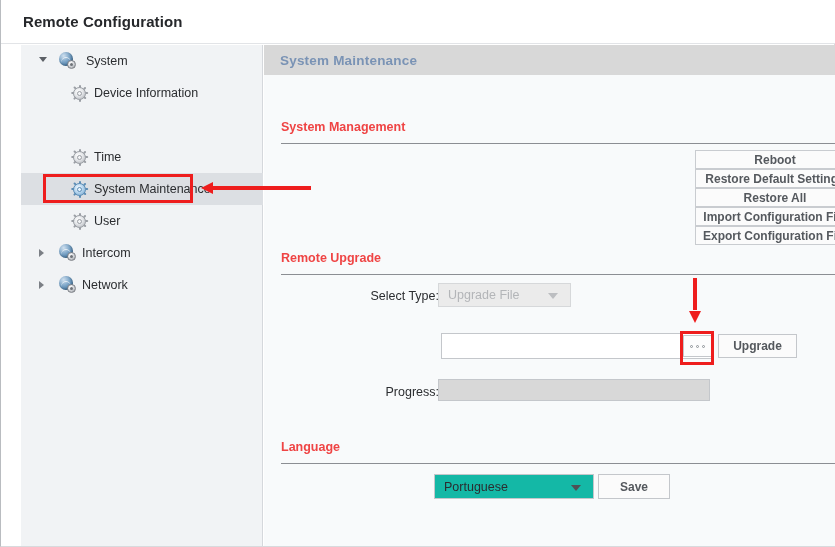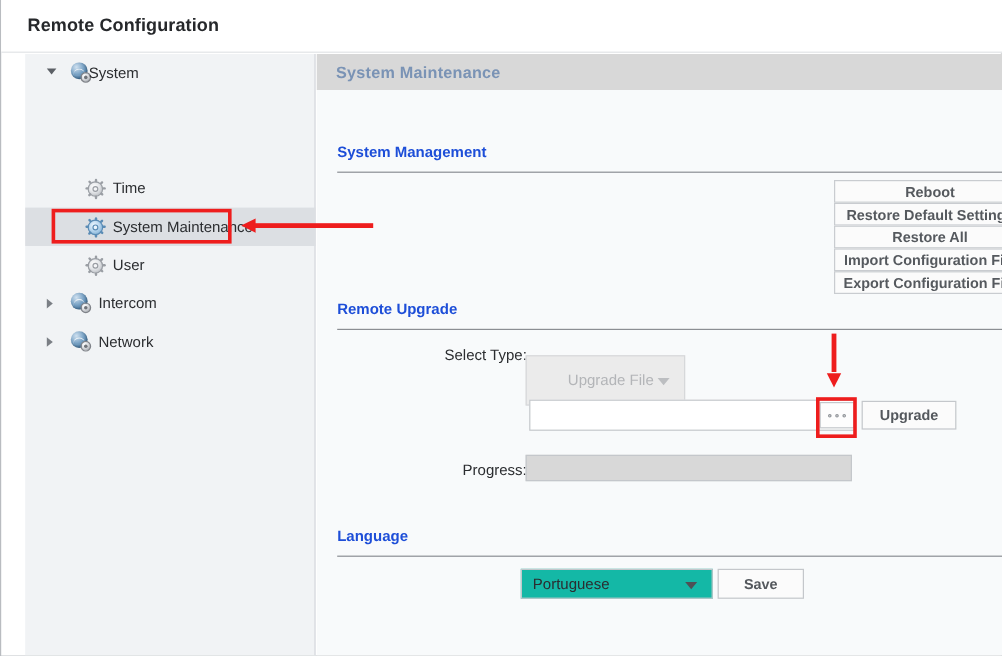--- a/index.html
+++ b/index.html
@@ -166,21 +166,21 @@
     font-size: 13.5px;
     font-weight: bold;
     color: #7a93b5;
     letter-spacing: .2px;
   }
 
   .section-title {
     position: absolute;
     font-size: 12.5px;
     font-weight: bold;
-    color: #1d4ed8;
+    color: #ef4444;
     white-space: nowrap;
   }
   .divider {
     position: absolute;
     left: 17px;
     width: 554px;
     height: 1px;
     background: #8b8e93;
   }
 
@@ -334,23 +334,46 @@
   </div>
 
   <div class="sidebar">
 
     <div class="tree-item" style="top:0px;">
       <div class="twisty open"></div>
       <div class="icon-globe" style="left:38px; top:7px;">
         <div class="ball"></div>
           <div class="cog"></div>
       </div>
-      <div class="tree-label" style="left:53px;">System</div>
-    </div>
-
+      <div class="tree-label" style="left:65px;">System</div>
+    </div>
+
+    <div class="tree-item" style="top:32px;">
+      <div class="icon-gear" style="left:51px; top:9px;">
+        <div class="ring"></div>
+          <div class="hub"></div>
+        <div class="tooth">
+            <i class="t"></i>
+            <i class="b"></i>
+          </div>
+        <div class="tooth" style="transform:rotate(45deg); transform-origin:center;">
+            <i class="t"></i>
+            <i class="b"></i>
+          </div>
+        <div class="tooth" style="transform:rotate(90deg); transform-origin:center;">
+            <i class="t"></i>
+            <i class="b"></i>
+          </div>
+        <div class="tooth" style="transform:rotate(135deg); transform-origin:center;">
+            <i class="t"></i>
+            <i class="b"></i>
+          </div>
+      </div>
+      <div class="tree-label" style="left:73px;">Device Information</div>
+    </div>
 
 
     <div class="tree-item" style="top:96px;">
       <div class="icon-gear" style="left:51px; top:9px;">
         <div class="ring"></div>
           <div class="hub"></div>
         <div class="tooth">
             <i class="t"></i>
             <i class="b"></i>
           </div>
@@ -450,21 +473,21 @@
     <div class="stackbtn" style="top:105px;">Reboot</div>
     <div class="stackbtn" style="top:124px;">Restore Default Settings</div>
     <div class="stackbtn" style="top:143px;">Restore All</div>
     <div class="stackbtn" style="top:162px;">Import Configuration File</div>
     <div class="stackbtn" style="top:181px;">Export Configuration File</div>
 
     <div class="section-title" style="left:17px; top:206px;">Remote Upgrade</div>
     <div class="divider" style="top:229px;"></div>
 
     <div class="field-label" style="left:40px; top:244px; width:135px;">Select Type:</div>
-    <div class="dd disabled" style="left:174px; top:251px; width:133px; height:42px;justify-content:center;">
+    <div class="dd disabled" style="left:174px; top:238px; width:133px; height:24px;">
       <div class="val">Upgrade File</div>
       <div class="caret"></div>
     </div>
 
     <div class="txtinput" style="left:177px; top:288px; width:272px; height:26px;">
       <input type="text" style="width: 100%; height: 100%; border: 0px; outline: 0px; padding: 0px 30px 0px 6px; background: transparent; font-family: &quot;Liberation Sans&quot;, sans-serif; font-size: 12.5px; color: rgb(43, 45, 48);" placeholder="">
     </div>
     <div class="browse" style="left:419px; top:290px; width:29px; height:22px;">
       <span></span>
       <span></span>

